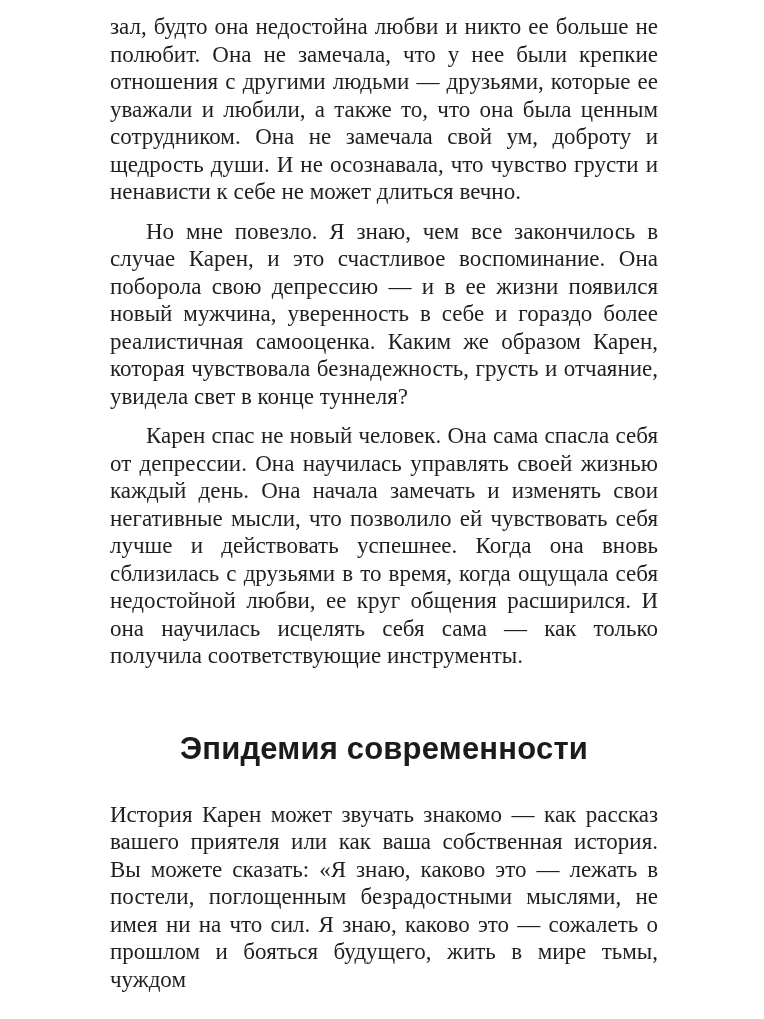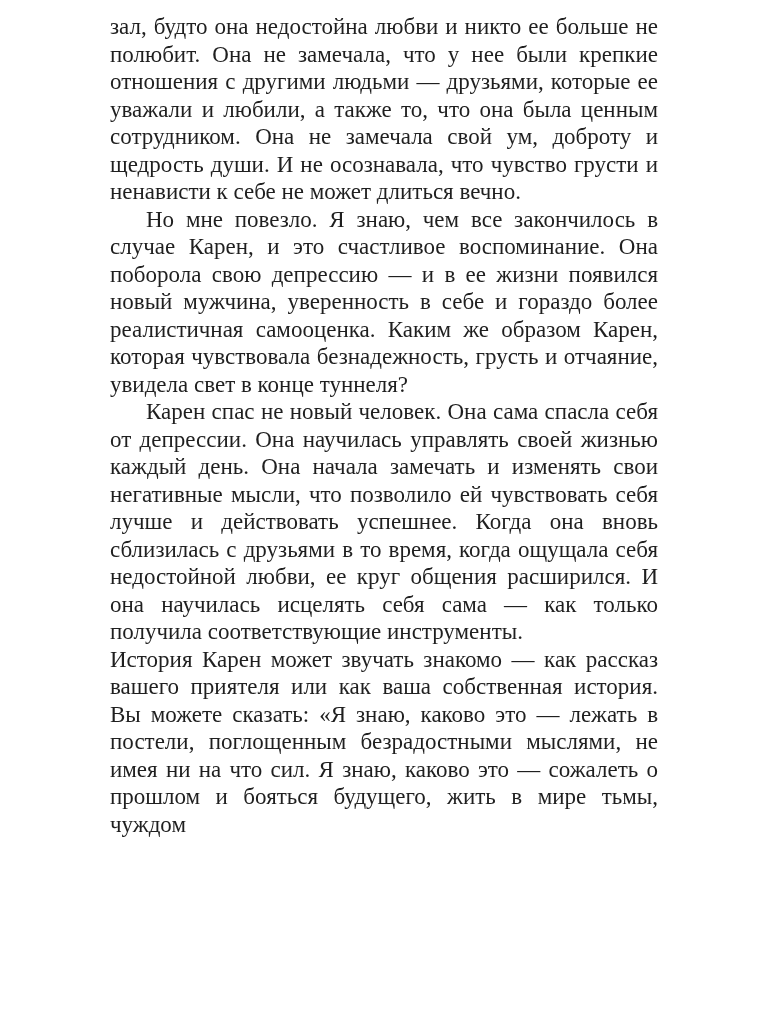--- a/index.html
+++ b/index.html
@@ -25,35 +25,37 @@
     font-family: "Liberation Serif", "DejaVu Serif", serif;
     font-size: 23px;
     line-height: 27.5px;
     color: #1f1f1f;
     text-align: justify;
     hyphens: auto;
     -webkit-hyphens: auto;
   }
   .para.indent {
     text-indent: 36px;
+    margin-top: 12px;
   }
   .section-heading {
     font-family: "Liberation Sans", "DejaVu Sans", sans-serif;
     font-weight: 700;
     font-size: 31px;
     line-height: 34px;
     color: #1b1b1b;
     text-align: center;
     margin: 62px 0 35px 0;
     letter-spacing: 0.2px;
   }
 </style>
 </head>
 <body>
 
 <div class="page">
   <div class="text-block">
     <p class="para">зал, будто она недостойна любви и никто ее больше не полюбит. Она не замечала, что у нее были крепкие отношения с другими людьми — друзьями, которые ее уважали и любили, а также то, что она была ценным сотрудником. Она не замечала свой ум, доброту и щедрость души. И не осознавала, что чувство грусти и ненависти к себе не может длиться вечно.</p>
     <p class="para indent">Но мне повезло. Я знаю, чем все закончилось в случае Карен, и это счастливое воспоминание. Она поборола свою депрессию — и в ее жизни появился новый мужчина, уверенность в себе и гораздо более реалистичная самооценка. Каким же образом Карен, которая чувствовала безнадежность, грусть и отчаяние, увидела свет в конце туннеля?</p>
     <p class="para indent">Карен спас не новый человек. Она сама спасла себя от депрессии. Она научилась управлять своей жизнью каждый день. Она начала замечать и изменять свои негативные мысли, что позволило ей чувствовать себя лучше и действовать успешнее. Когда она вновь сблизилась с друзьями в то время, когда ощущала себя недостойной любви, ее круг общения расширился. И она научилась исцелять себя сама — как только получила соответствующие инструменты.</p>
+    <h2 class="section-heading">Эпидемия современности</h2>
     <p class="para">История Карен может звучать знакомо — как рассказ вашего приятеля или как ваша собственная история. Вы можете сказать: «Я знаю, каково это — лежать в постели, поглощенным безрадостными мыслями, не имея ни на что сил. Я знаю, каково это — сожалеть о прошлом и бояться будущего, жить в мире тьмы, чуждом</p>
   </div>
 </div>
 
 </body></html>

